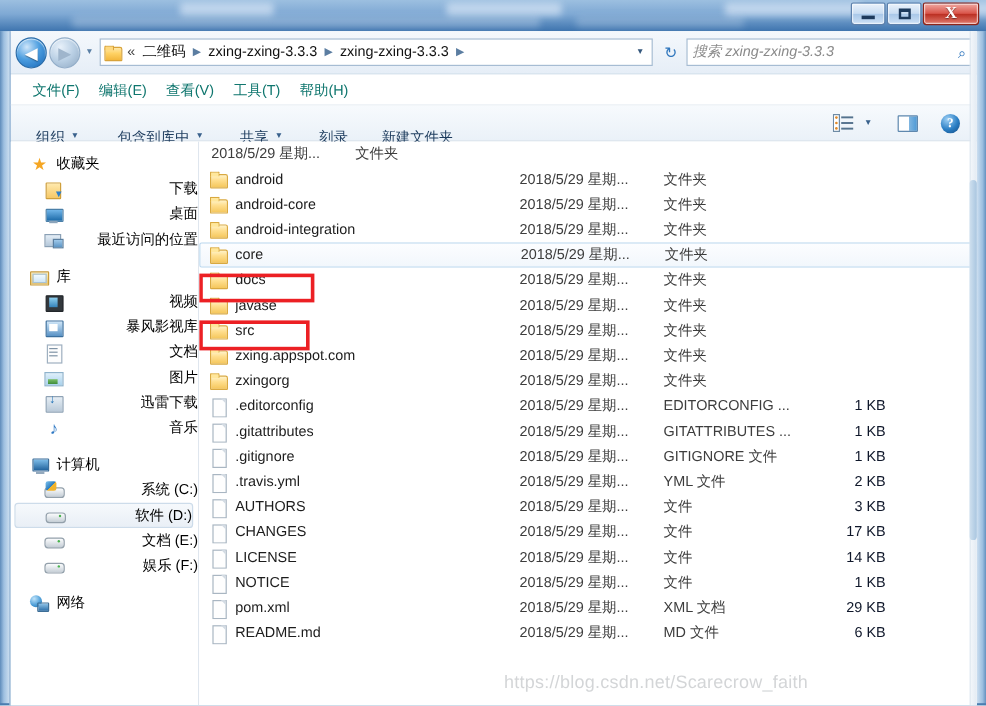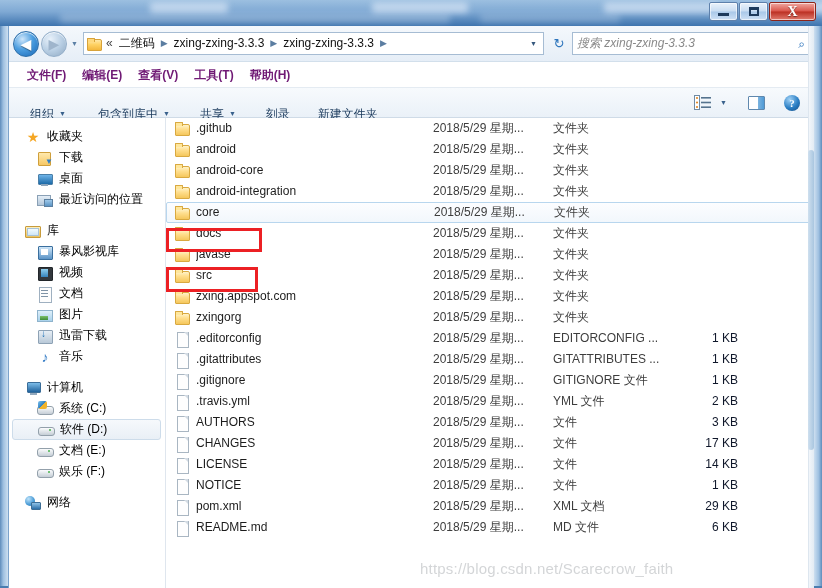--- a/index.html
+++ b/index.html
@@ -144,21 +144,21 @@
   }
   #searchicon { color: #2f76bd; font-size: 12px; flex: 0 0 auto; }
 
   
   #menubar {
     height: 26px; background: #fff;
     display: flex; align-items: center; padding-left: 10px;
     border-bottom: 1px solid #e4ebf2;
   }
   .menuitem {
-    font-size: 12px; color: #701a75; padding: 3px 8px; line-height: 16px; font-weight: bold;
+    font-size: 12px; color: #0f766e; padding: 3px 8px; line-height: 16px;
   }
 
   
   #toolbar {
     height: 30px;
     background: linear-gradient(180deg,#f7fafd 0%, #eaf1f8 100%);
     border-bottom: 1px solid #cfdbe7;
     display: flex; align-items: center; padding-left: 14px;
   }
   .tbitem {
@@ -188,21 +188,21 @@
   #sidebar {
     width: 157px; flex: 0 0 157px; background: #fff;
     border-right: 1px solid #dfe6ee;
     padding-top: 8px; overflow: hidden; position: relative;
   }
   .navgroup { margin-bottom: 10px; }
   .navrow {
     display: flex; align-items: center; height: 21px;
     padding-left: 16px; font-size: 12px; color: #000;
   }
-  .navrow.child { padding-left: 28px; }
+  .navrow.child { padding-left: 28px; justify-content: space-between; }
   .navrow.sel {
     background: linear-gradient(180deg,#f6f9fc 0%, #e9eff6 100%);
     border: 1px solid #cddcea; border-radius: 3px;
     margin: 0 4px 0 3px; padding-left: 25px; height: 21px;
   }
   .navlabel { margin-left: 6px; white-space: nowrap; }
   .ico { width: 16px; height: 16px; flex: 0 0 16px; position: relative; }
 
   
   .ico-star { color: #f5a623; font-size: 14px; line-height: 16px; text-align:center; }
@@ -551,26 +551,26 @@
             <span class="navlabel">最近访问的位置</span>
           </div>
         </div>
 
         <div class="navgroup">
           <div class="navrow">
             <span class="ico ico-lib"></span>
             <span class="navlabel">库</span>
           </div>
           <div class="navrow child">
+            <span class="ico ico-video"></span>
+            <span class="navlabel">视频</span>
+          </div>
+          <div class="navrow child">
             <span class="ico ico-vidlib"></span>
             <span class="navlabel">暴风影视库</span>
-          </div>
-          <div class="navrow child">
-            <span class="ico ico-video"></span>
-            <span class="navlabel">视频</span>
           </div>
           <div class="navrow child">
             <span class="ico ico-doc"></span>
             <span class="navlabel">文档</span>
           </div>
           <div class="navrow child">
             <span class="ico ico-pic"></span>
             <span class="navlabel">图片</span>
           </div>
           <div class="navrow child">
@@ -612,24 +612,20 @@
             <span class="navlabel">网络</span>
           </div>
         </div>
       </div>
 
       <div id="filepane">
 
 
         <div id="rows">
             <div class="row">
-              <div class="namecell">
-                <span class="fico folder"></span>
-                <span class="cell" style="padding-left: 0px;">.github</span>
-              </div>
               <div class="cell date" style="flex: 0 0 120px; width: 120px;">2018/5/29 星期...</div>
               <div class="cell type" style="flex: 0 0 122px; width: 122px;">文件夹</div>
               <div class="cell size" style="flex: 0 0 95px; width: 95px;"></div>
             </div>
             <div class="row">
               <div class="namecell">
                 <span class="fico folder"></span>
                 <span class="cell" style="padding-left: 0px;">android</span>
               </div>
               <div class="cell date" style="flex: 0 0 120px; width: 120px;">2018/5/29 星期...</div>

